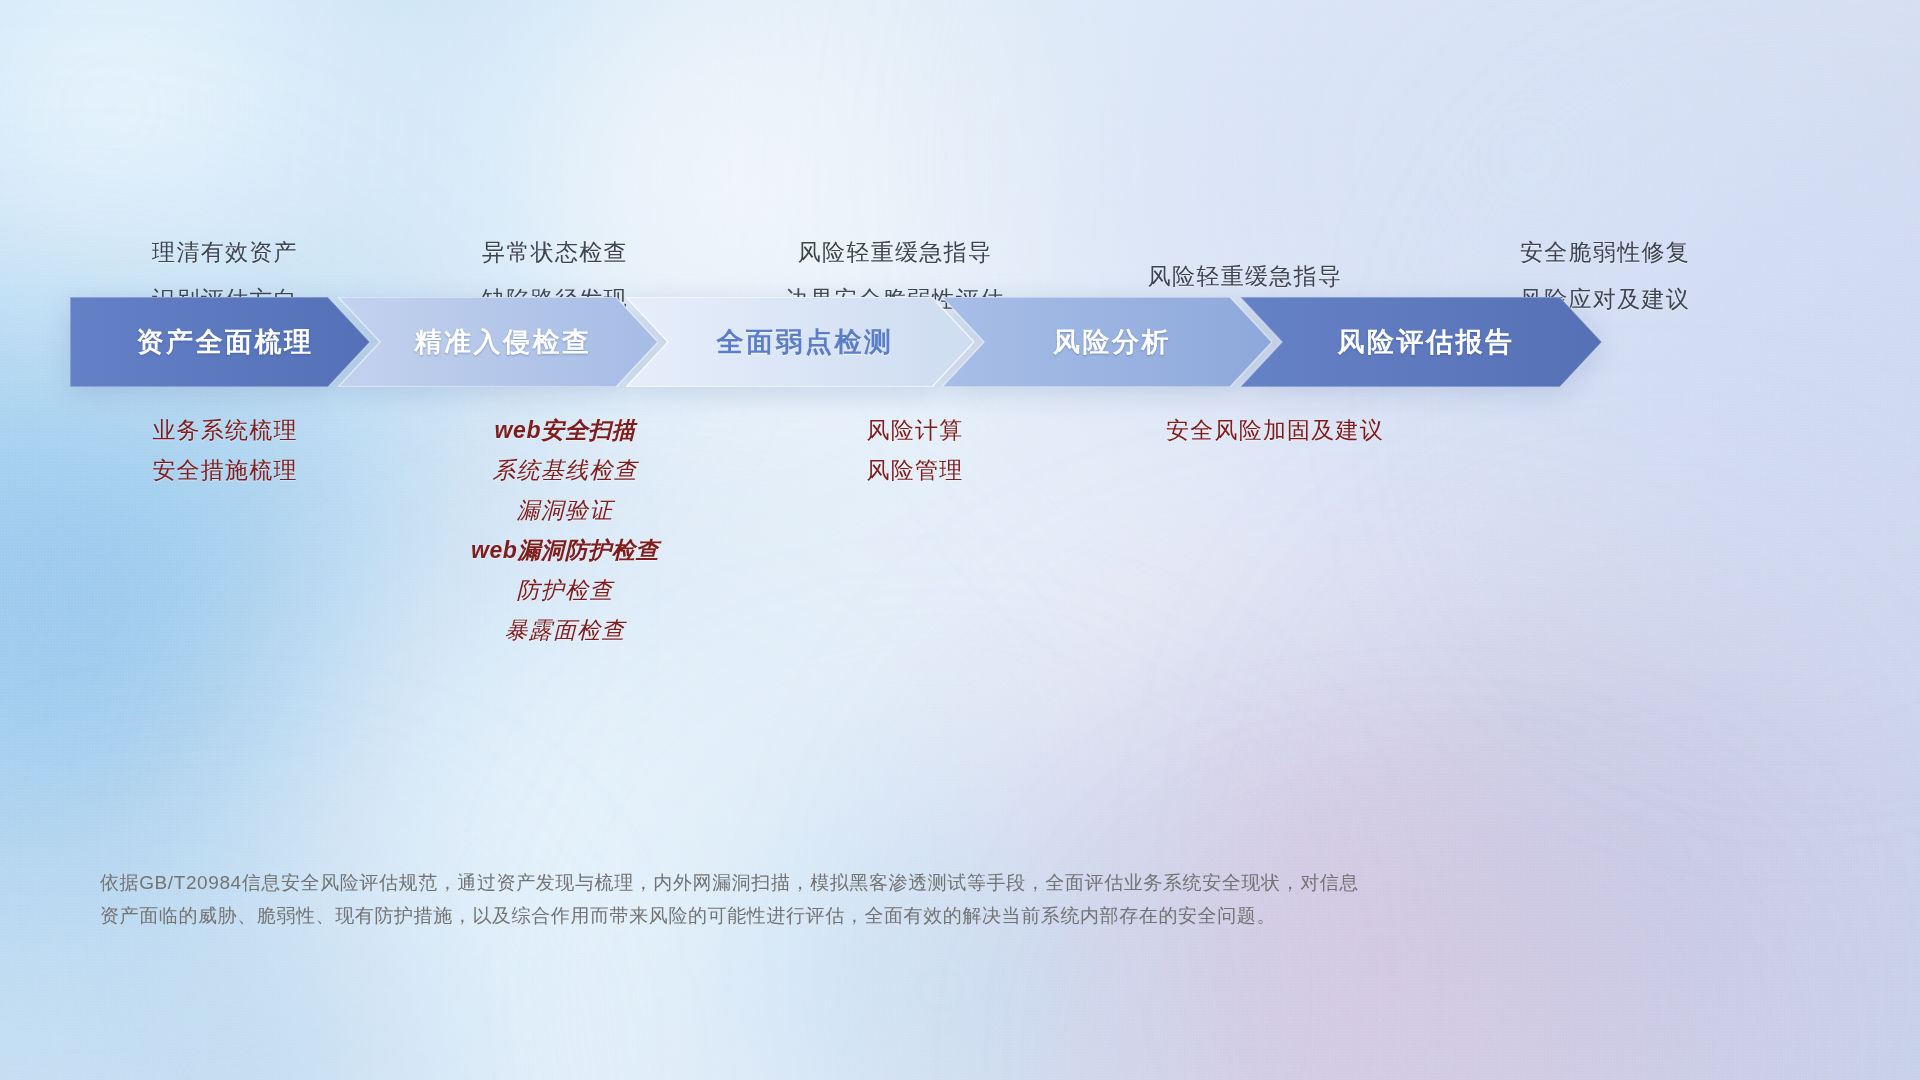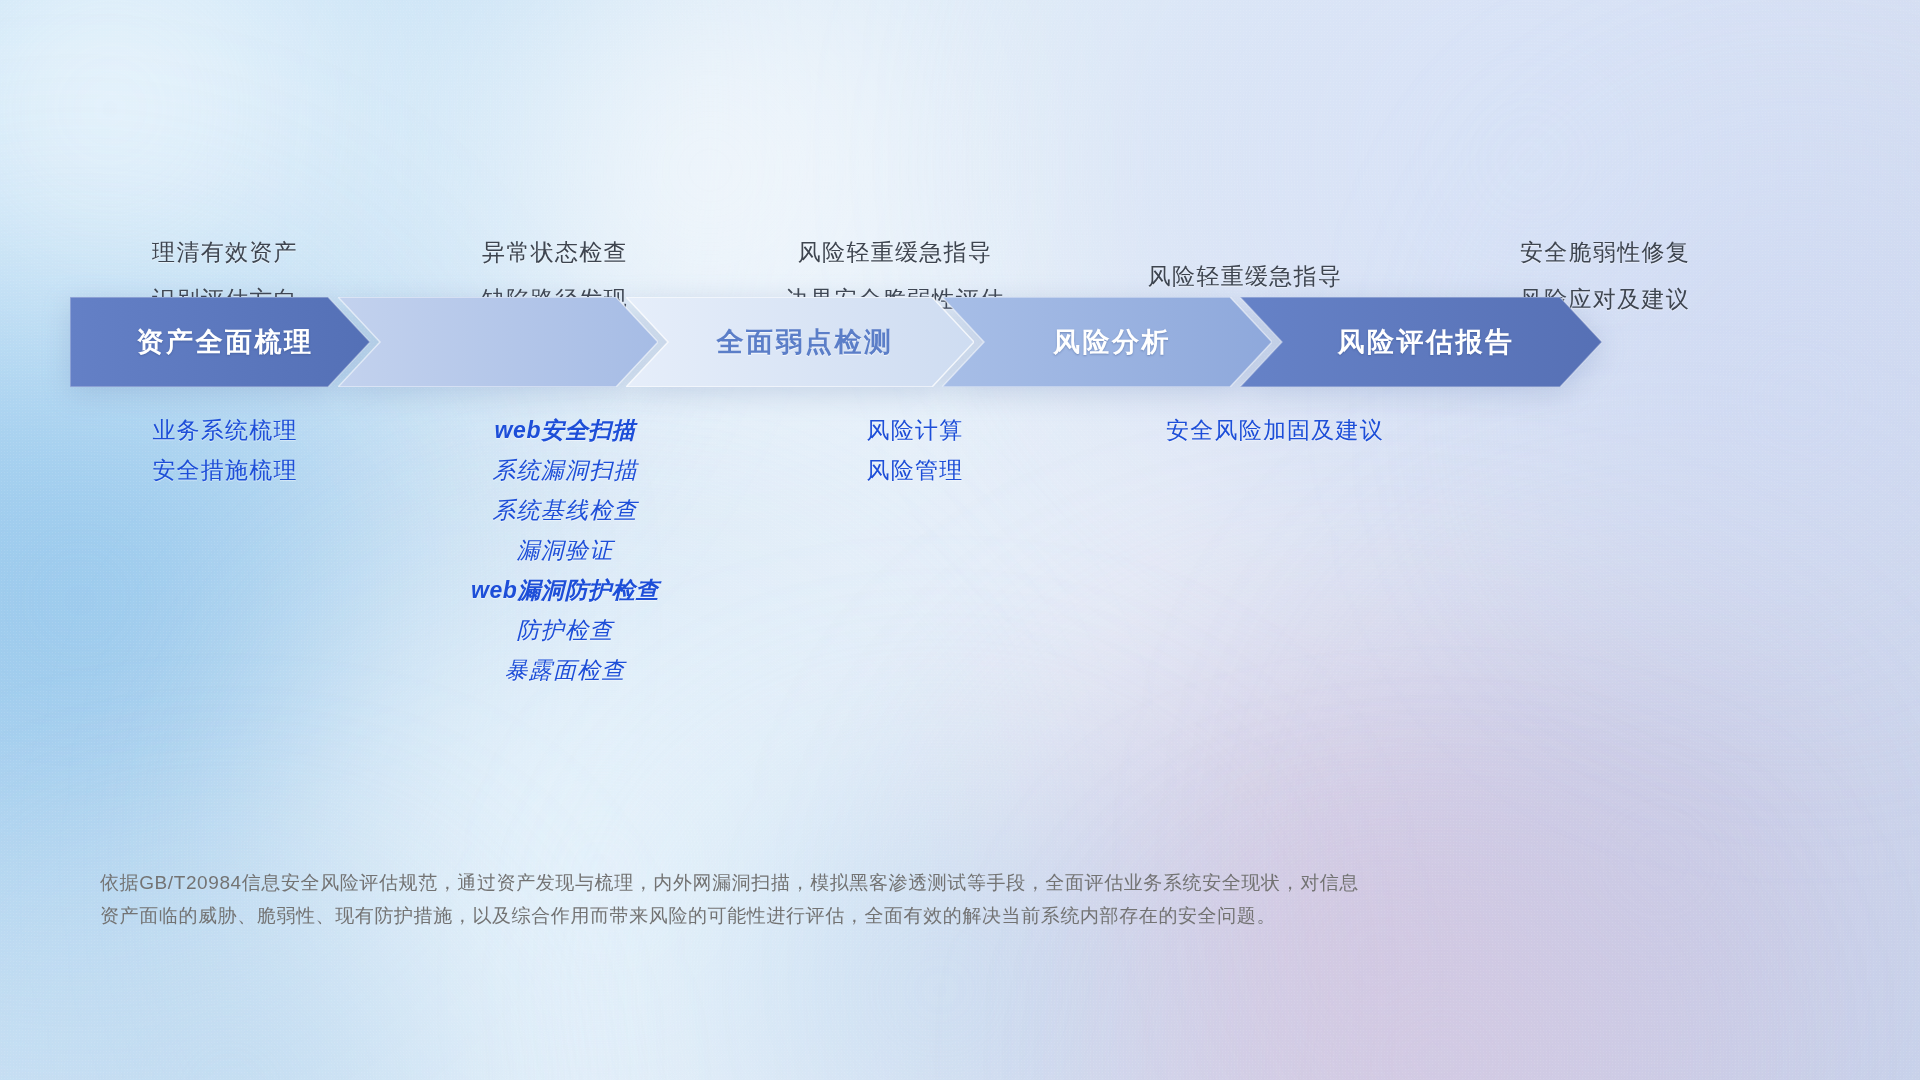--- a/index.html
+++ b/index.html
@@ -82,21 +82,21 @@
     position:relative; z-index:3;
     font-weight:bold; font-size:27px; letter-spacing:2.5px;
     white-space:nowrap; padding-left:10px;font-family:Liberation Serif, serif;
   }
   .lbl-white{ color:#ffffff; text-shadow:0 1px 2px rgba(40,66,120,.35); }
   .lbl-blue { color:#5b7ec8; text-shadow:0 1px 1px rgba(255,255,255,.75); }
 
   
   #bottom-lists{ top:410px; align-items:flex-start; }
   .li{
-    font-size:23px; color:#1d4ed8; letter-spacing:1.2px;
+    font-size:23px; color:#7f1d1d; letter-spacing:1.2px;
     line-height:40px; text-align:center; white-space:nowrap;
     text-shadow:0 1px 1px rgba(255,255,255,.5);
   }
   .li.strong{ font-weight:bold; letter-spacing:.6px; }
 
   
   #footer{
     position:absolute; left:100px; top:866px; width:1530px;
     font-size:19px; line-height:33px; letter-spacing:.6px;
     color:#737373;
@@ -171,20 +171,21 @@
       <svg class="shape" viewBox="0 0 320 90" preserveAspectRatio="none">
         <defs>
           <linearGradient id="g2" x1="0" y1="0" x2="1" y2="0">
             <stop offset="0" stop-color="#c3d2ee"></stop>
               <stop offset="1" stop-color="#a6bce5"></stop>
           </linearGradient>
         </defs>
         <path d="M0,0 L278,0 L320,45 L278,90 L0,90 L42,45 Z" fill="url(#g2)"></path>
         <path d="M0,0 L278,0 L320,45 L278,90 L0,90 L42,45 Z" fill="none" stroke="rgba(255,255,255,.55)" stroke-width="1.5"></path>
       </svg>
+      <span class="label lbl-white">精准入侵检查</span>
     </div>
 
     <div class="chev" style="width:348px;z-index:3;">
       <svg class="shape" viewBox="0 0 348 90" preserveAspectRatio="none">
         <defs>
           <linearGradient id="g3" x1="0" y1="0" x2="1" y2="0">
             <stop offset="0" stop-color="#e6eefa"></stop>
               <stop offset="1" stop-color="#cedcf1"></stop>
           </linearGradient>
         </defs>
@@ -226,21 +227,20 @@
   <div class="cols" id="bottom-lists">
 
     <div class="col" style="width:330px;margin-left:60px;">
       <div class="li">业务系统梳理</div>
       <div class="li">安全措施梳理</div>
     </div>
 
 
     <div class="col" style="width:350px;font-style:italic;">
       <div class="li strong">web安全扫描</div>
-      <div class="li">系统漏洞扫描</div>
       <div class="li">系统基线检查</div>
       <div class="li">漏洞验证</div>
       <div class="li strong">web漏洞防护检查</div>
       <div class="li">防护检查</div>
       <div class="li">暴露面检查</div>
     </div>
 
     <div class="col" style="width:350px;">
       <div class="li">风险计算</div>
       <div class="li">风险管理</div>

